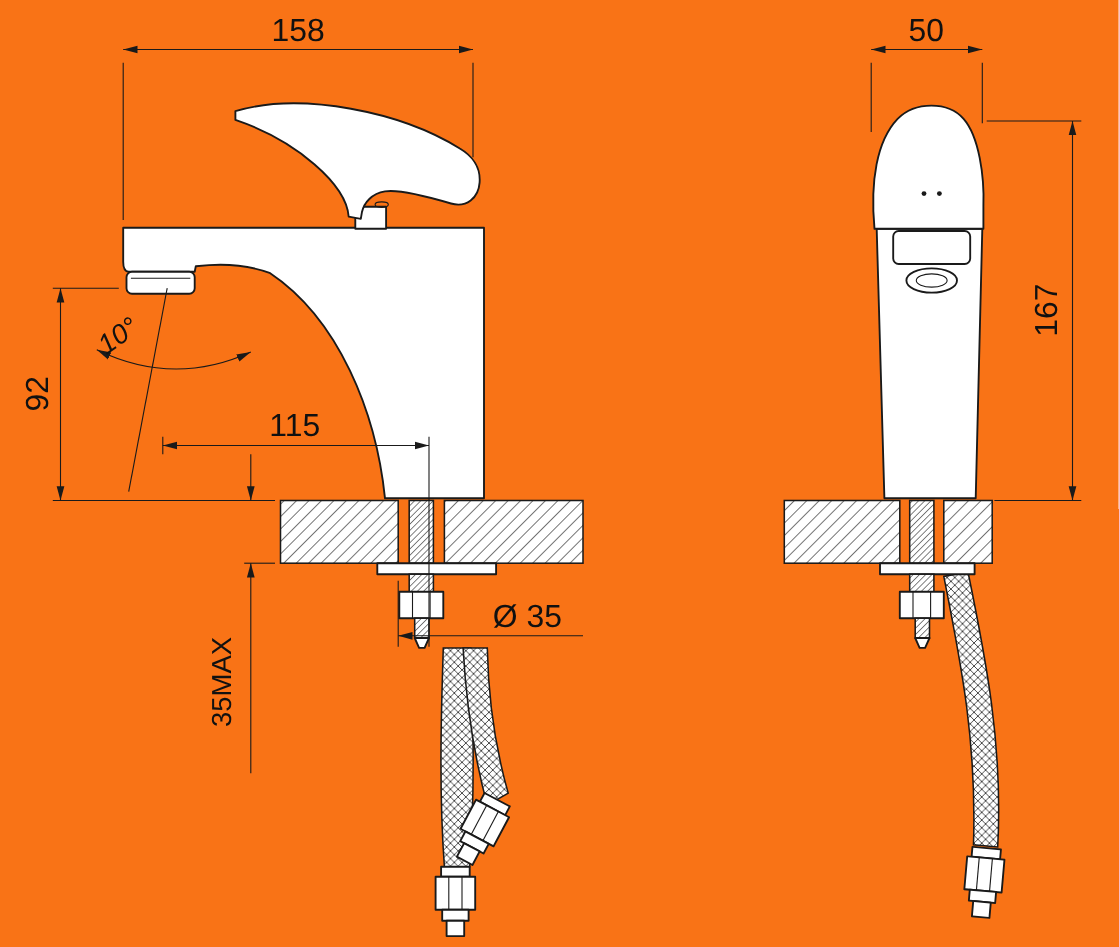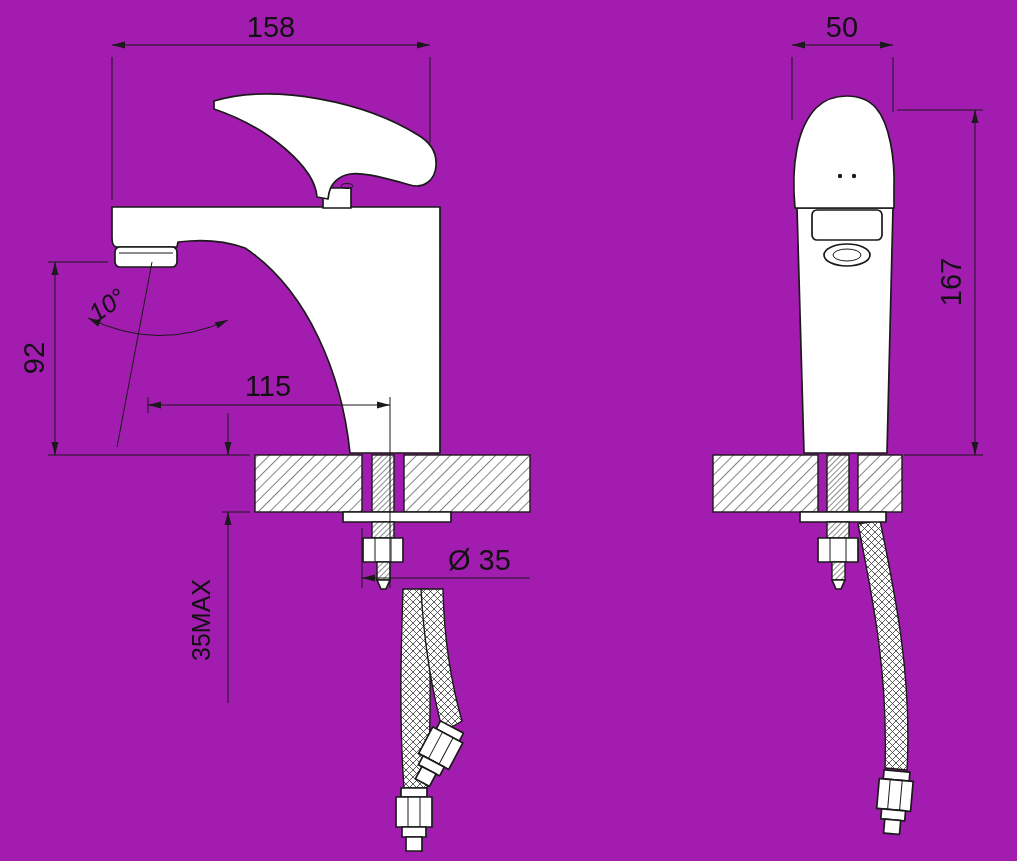--- a/index.html
+++ b/index.html
@@ -1,16 +1,16 @@
 <!DOCTYPE html>
 <html><head>
 <meta charset="utf-8">
 <style>
   html,body{margin:0;padding:0;background:#fff;}
-  .canvas{width:1017px;height:861px;background:#a21caf;position:relative;}
+  .canvas{width:1017px;height:861px;background:#f97316;position:relative;}
   svg{display:block;}
   .part{fill:#ffffff;stroke:#1a1a1a;stroke-width:1.7;stroke-linejoin:round;}
   .pat{stroke:#1a1a1a;stroke-width:1.4;stroke-linejoin:miter;}
   .thin{stroke:#1a1a1a;stroke-width:1;fill:none;}
   g.dim line, g.dim path{stroke:#1a1a1a;stroke-width:1;fill:none;}
   text.dimtext{font-family:"Liberation Sans",sans-serif;font-size:29px;fill:#111;stroke:none;}
   text.dimsmall{font-family:"Liberation Sans",sans-serif;font-size:25px;fill:#111;stroke:none;font-style:italic;}
 </style>
 </head>
 <body>

